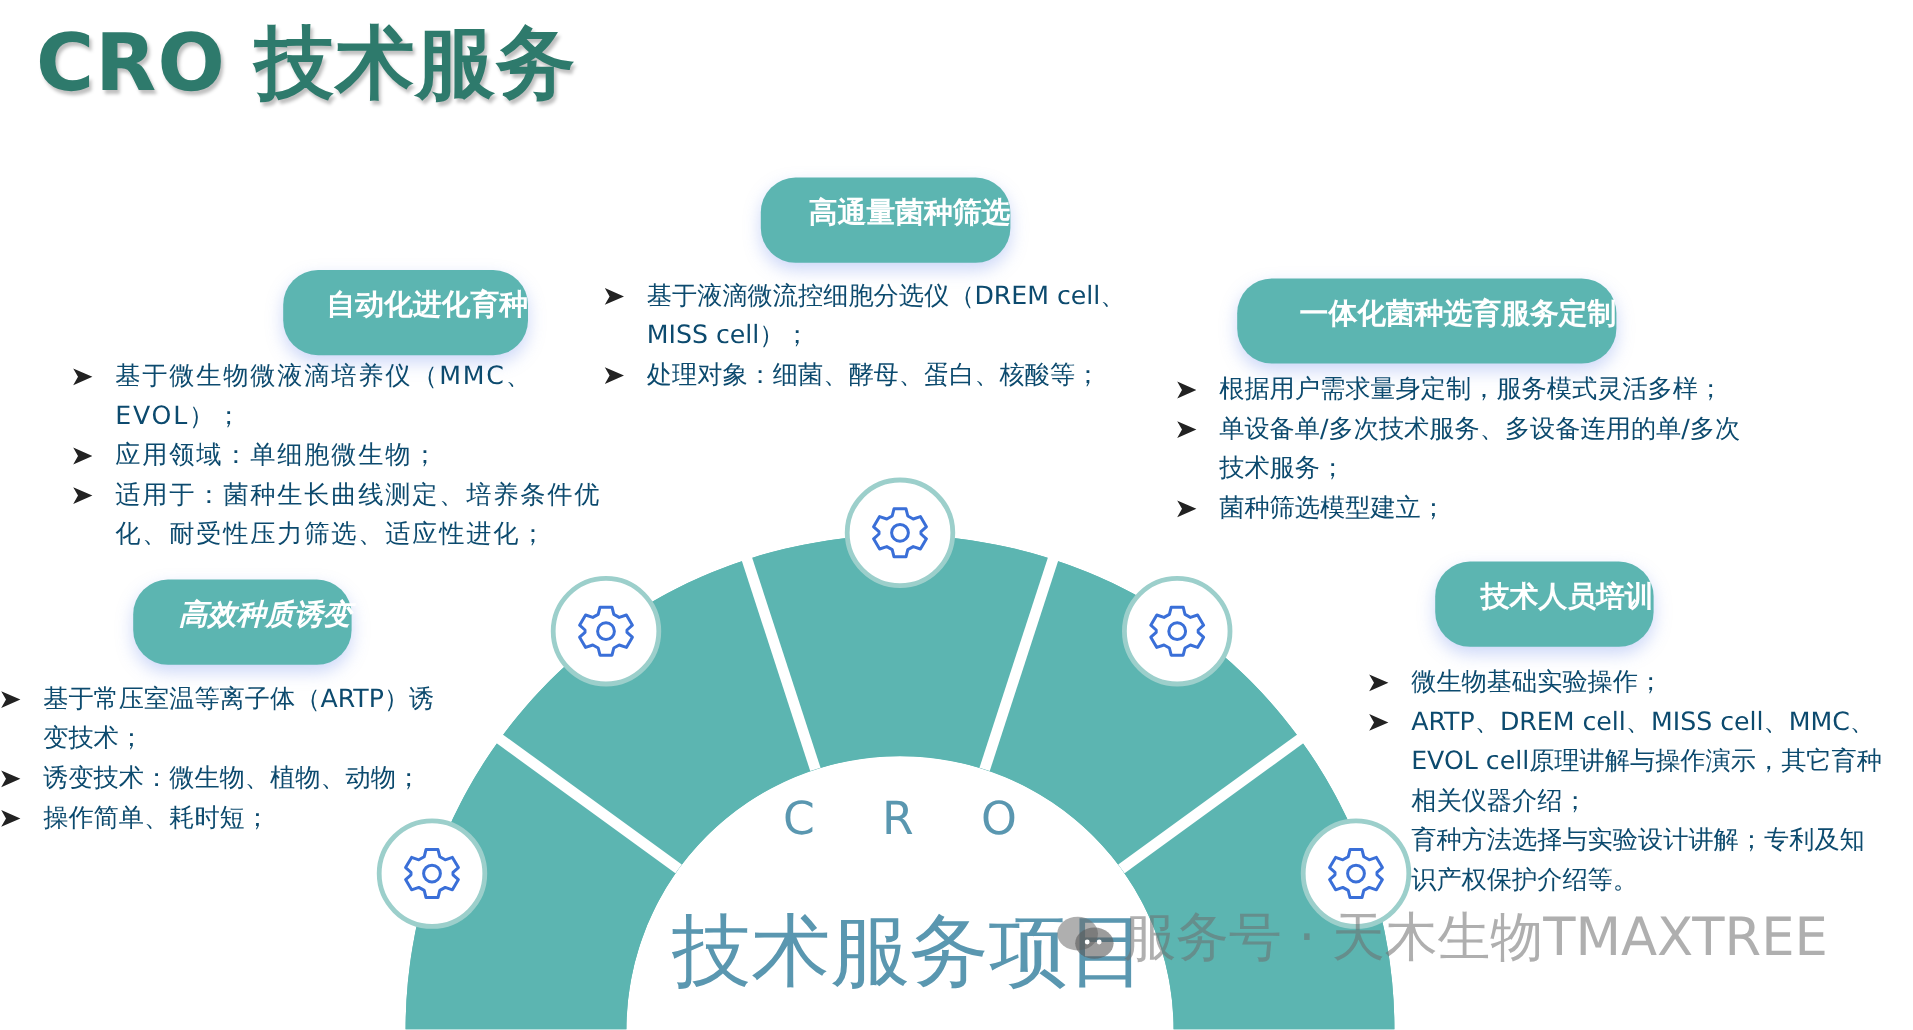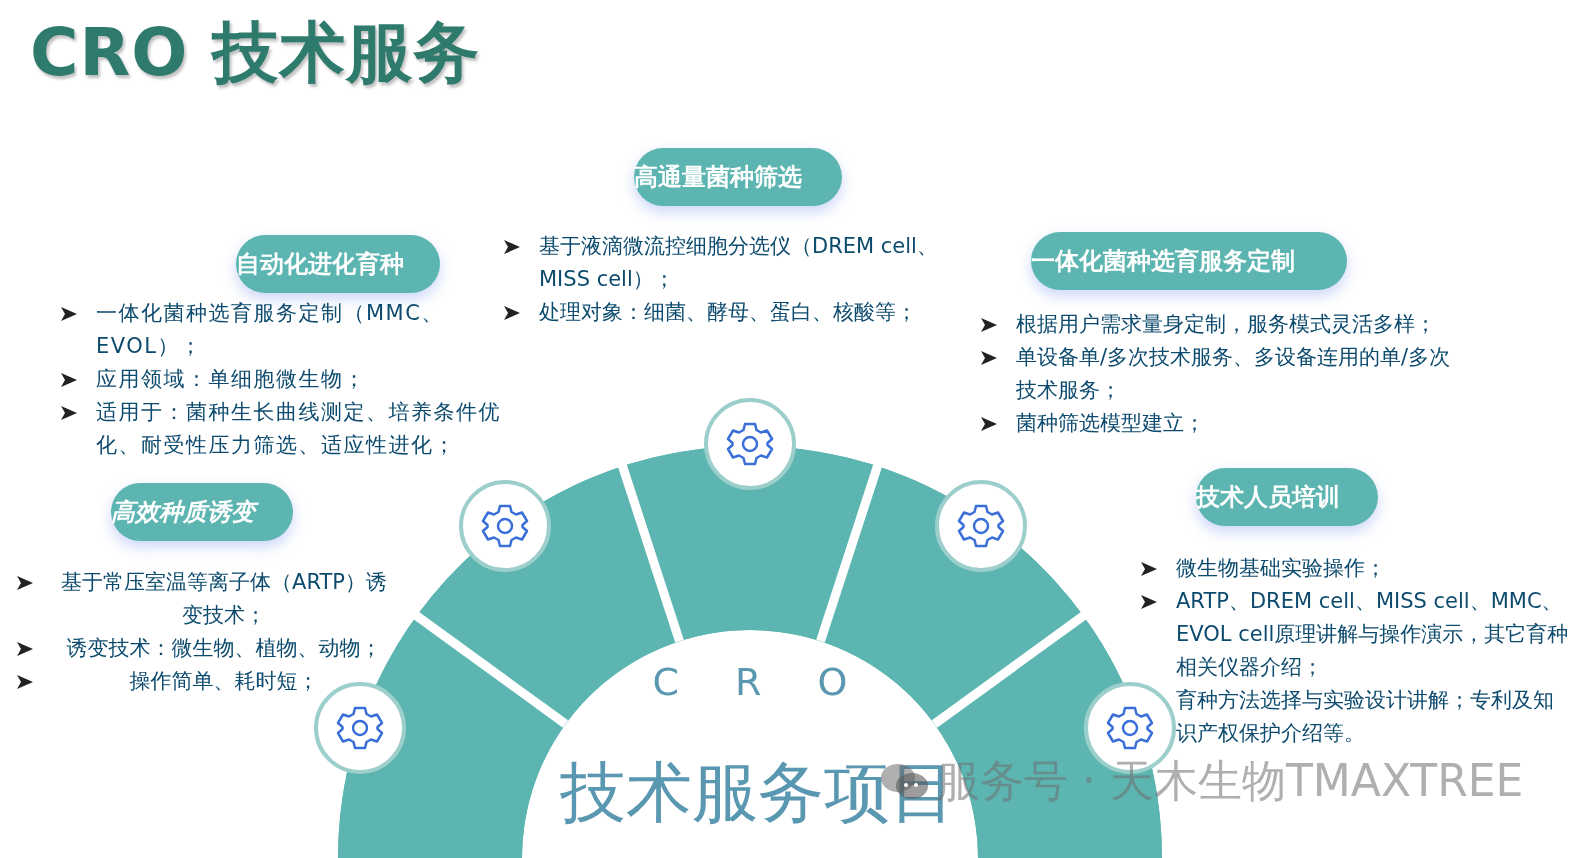--- a/index.html
+++ b/index.html
@@ -14,23 +14,23 @@
     letter-spacing: 1px;
     text-shadow: 2px 3px 3px rgba(0,0,0,0.25);
     white-space: nowrap;
   }
   .pill {
     position: absolute;
     background: #5cb5b1;
     color: #ffffff;
     font-weight: bold;
     font-size: 24px;
-    height: 58px; line-height: 58px;
+    height: 71px; line-height: 58px;
     border-radius: 29px;
-    text-align: left;
+    text-align: right;
     white-space: nowrap;
     box-shadow: 0 6px 14px rgba(110,140,235,0.35);
   }
   .list {
     position: absolute;
     list-style: none; margin: 0; padding: 0;
     color: #0c4a6e;
     font-size: 21px;
     line-height: 33px;
   }
@@ -124,25 +124,25 @@
 <div class="gear" style="left:1084px; top:682px;">
   <svg width="52" height="52" viewBox="0 0 52 52">
     <path d="M21 6 L31 6 L32.5 12 L37 14.5 L43 12.5 L48 21 L43.5 25 L43.5 27 L48 31 L43 39.5 L37 37.5 L32.5 40 L31 46 L21 46 L19.5 40 L15 37.5 L9 39.5 L4 31 L8.5 27 L8.5 25 L4 21 L9 12.5 L15 14.5 L19.5 12 Z" fill="none" stroke="#3a6fd8" stroke-width="2.5" stroke-linejoin="round"></path>
     <circle cx="26" cy="26" r="7" fill="none" stroke="#3a6fd8" stroke-width="2.5"></circle>
   </svg>
 </div>
 
 <div class="center-top">C R O</div>
 <div class="center-bottom">技术服务项目</div>
 
-<div class="pill" style="left:236px; top:235px; width:204px;">自动化进化育种</div>
+<div class="pill" style="left:236px; top:225px; width:204px;">自动化进化育种</div>
 <ul class="list" style="left:60px; top:297px; width:455px; letter-spacing:1.5px;">
   <li><svg class="bullet" viewBox="0 0 18 16">
         <path d="M1 1 L17 8 L1 15 L5 8 Z" fill="#222"></path>
-      </svg><span>一体化菌种选育服务定制（MMC、EVOL）；</span></li>
+      </svg><span>基于微生物微液滴培养仪（MMC、EVOL）；</span></li>
   <li><svg class="bullet" viewBox="0 0 18 16">
         <path d="M1 1 L17 8 L1 15 L5 8 Z" fill="#222"></path>
       </svg><span>应用领域：单细胞微生物；</span></li>
   <li><svg class="bullet" viewBox="0 0 18 16">
         <path d="M1 1 L17 8 L1 15 L5 8 Z" fill="#222"></path>
       </svg><span>适用于：菌种生长曲线测定、培养条件优化、耐受性压力筛选、适应性进化；</span></li>
 </ul>
 
 <div class="pill" style="left:634px; top:148px; width:208px;">高通量菌种筛选</div>
 <ul class="list" style="left:503px; top:230px; width:470px;">
@@ -161,21 +161,21 @@
       </svg><span>根据用户需求量身定制，服务模式灵活多样；</span></li>
   <li><svg class="bullet" viewBox="0 0 18 16">
         <path d="M1 1 L17 8 L1 15 L5 8 Z" fill="#222"></path>
       </svg><span>单设备单/多次技术服务、多设备连用的单/多次技术服务；</span></li>
   <li><svg class="bullet" viewBox="0 0 18 16">
         <path d="M1 1 L17 8 L1 15 L5 8 Z" fill="#222"></path>
       </svg><span>菌种筛选模型建立；</span></li>
 </ul>
 
 <div class="pill" style="left:111px; top:483px; width:182px;font-style:italic;">高效种质诱变</div>
-<ul class="list" style="left:16px; top:566px; width:380px;text-align:center;">
+<ul class="list" style="left:0; top:566px; width:380px;">
   <li><svg class="bullet" viewBox="0 0 18 16">
         <path d="M1 1 L17 8 L1 15 L5 8 Z" fill="#222"></path>
       </svg><span>基于常压室温等离子体（ARTP）诱变技术；</span></li>
   <li><svg class="bullet" viewBox="0 0 18 16">
         <path d="M1 1 L17 8 L1 15 L5 8 Z" fill="#222"></path>
       </svg><span>诱变技术：微生物、植物、动物；</span></li>
   <li><svg class="bullet" viewBox="0 0 18 16">
         <path d="M1 1 L17 8 L1 15 L5 8 Z" fill="#222"></path>
       </svg><span>操作简单、耗时短；</span></li>
 </ul>

